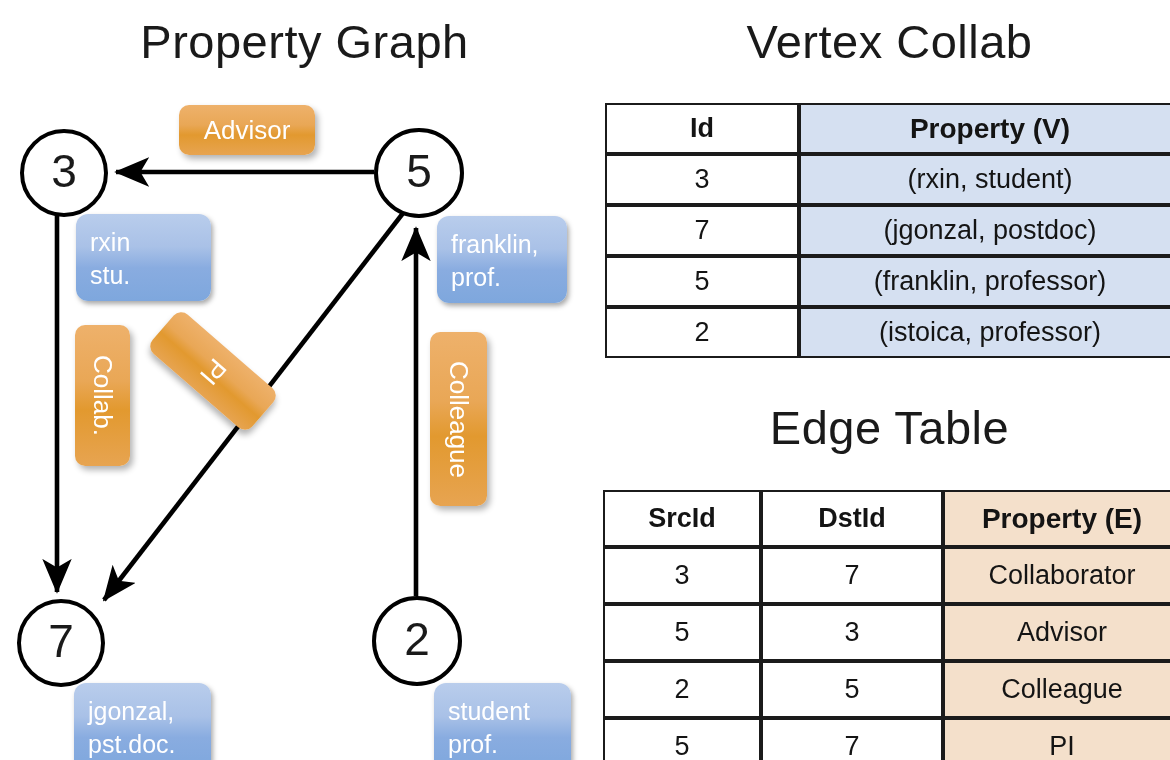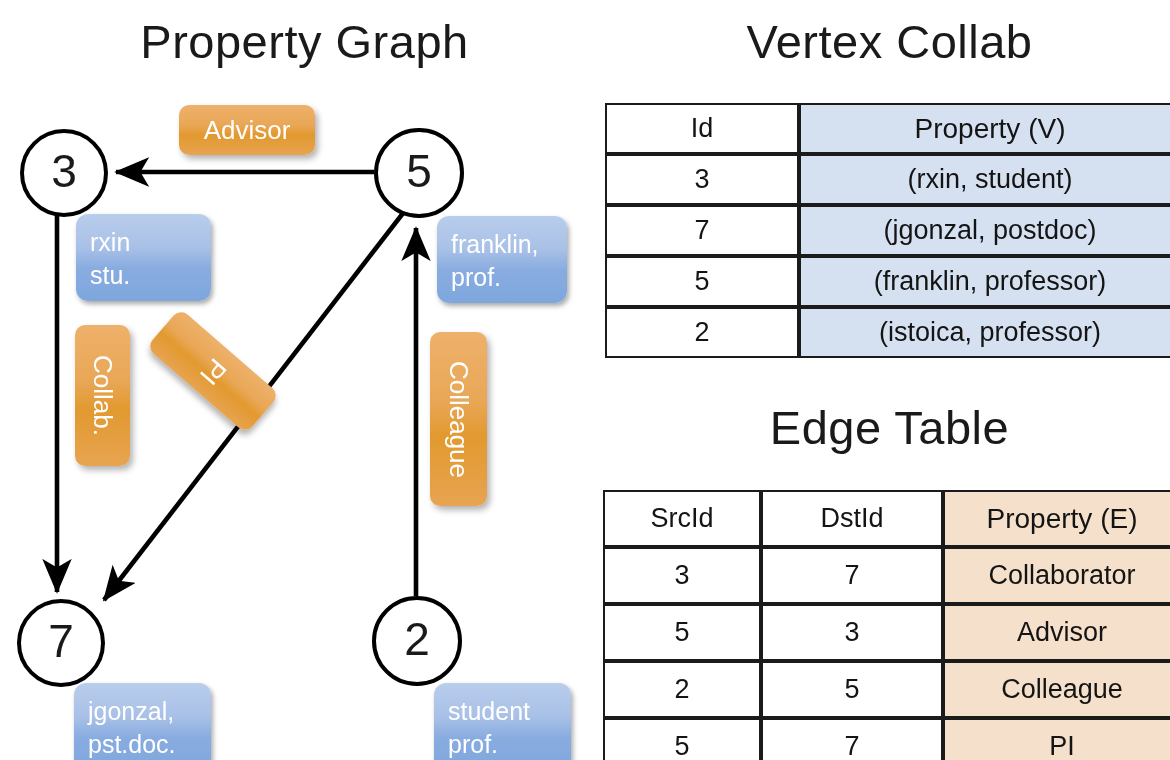--- a/index.html
+++ b/index.html
@@ -92,21 +92,21 @@
     table-layout:fixed;
   }
   table.data-table td,table.data-table th{
     border:2px solid #1b1b1b;
     text-align:center;
     vertical-align:middle;
     font-weight:300;
     color:#141414;
     padding:0;
   }
-  table.data-table th{font-weight:400;}
+  table.data-table th{font-weight:700;}
 
   
   #vertex-table{left:593px;top:103px;width:576px;}
   #vertex-table th,#vertex-table td{height:47px;font-size:27px;}
   #vertex-table .c-id{width:190px;background:#ffffff;}
   #vertex-table .c-prop{background:#d5e0f1;}
   #vertex-table th.c-prop{font-size:28px;}
 
   
   #edge-table{left:591px;top:490px;width:578px;}

